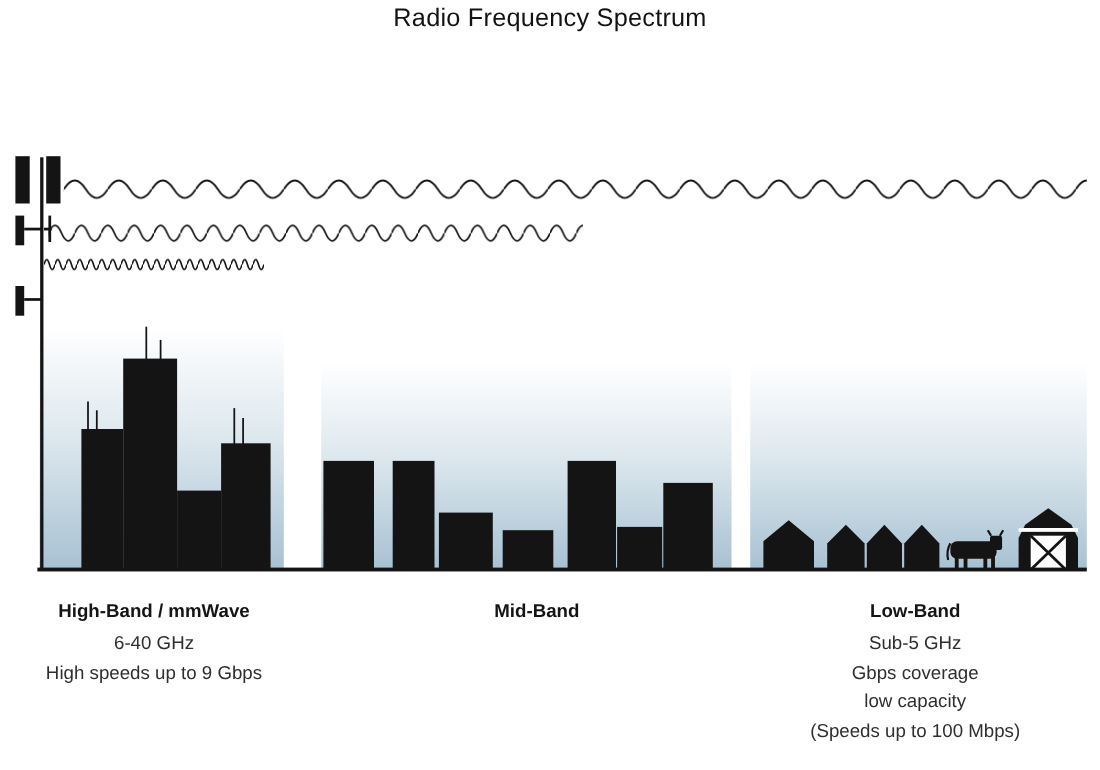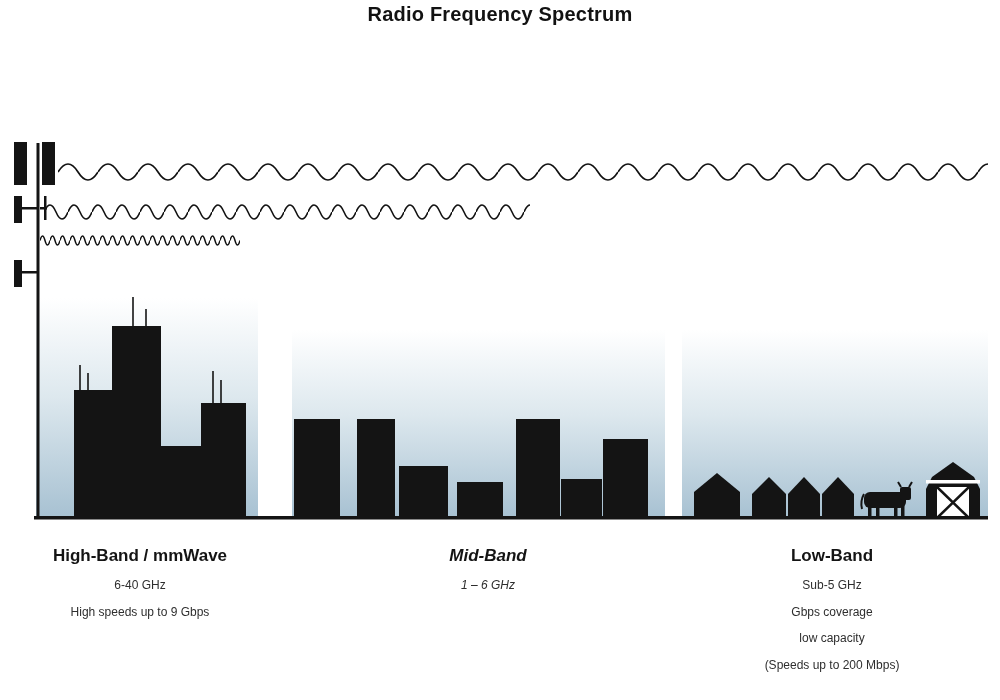--- a/index.html
+++ b/index.html
@@ -6,31 +6,31 @@
   html, body {
     width:1000px; height:700px;
     background:#ffffff;
     font-family:"Liberation Sans", sans-serif;
     overflow:hidden;
   }
   .stage { position:relative; width:1000px; height:700px; }
   .title {
     position:absolute; top:3px; left:0; width:100%;
     text-align:center;
-    font-size:20px; font-weight:700; color:#121212;
+    font-size:23px; font-weight:400; color:#121212;
     letter-spacing:0.2px;
   }
   svg.illus { position:absolute; top:0; left:0; display:block; }
   .band-col { position:absolute; top:546px; text-align:center; color:#2e2e2e; }
   .band-col .name {
     font-size:17px; font-weight:700; color:#141414; margin-bottom:6px;
   }
-  .band-col .line { font-size:12px; line-height:26.5px; }
+  .band-col .line { font-size:17px; line-height:26.5px; }
   #col-high { left:20px;  width:240px; }
-  #col-mid  { left:348px; width:280px;font-style:italic; }
+  #col-mid  { left:348px; width:280px; }
   #col-low  { left:692px; width:280px; }
 </style>
 </head>
 <body>
 
 <div class="stage">
 
   <div class="title">Radio Frequency Spectrum</div>
 
   <svg class="illus" width="1000" height="540" viewBox="0 0 1000 540" xmlns="http://www.w3.org/2000/svg">
@@ -125,24 +125,23 @@
   </svg>
 
   <div class="band-col" id="col-high">
     <div class="name">High-Band / mmWave</div>
     <div class="line">6-40 GHz</div>
     <div class="line">High speeds up to 9 Gbps</div>
   </div>
 
   <div class="band-col" id="col-mid">
     <div class="name">Mid-Band</div>
-    <div class="line">1 – 6 GHz</div>
   </div>
 
   <div class="band-col" id="col-low">
     <div class="name">Low-Band</div>
     <div class="line">Sub-5 GHz</div>
     <div class="line">Gbps coverage</div>
     <div class="line">low capacity</div>
-    <div class="line">(Speeds up to 200 Mbps)</div>
+    <div class="line">(Speeds up to 100 Mbps)</div>
   </div>
 
 </div>
 
 </body></html>

